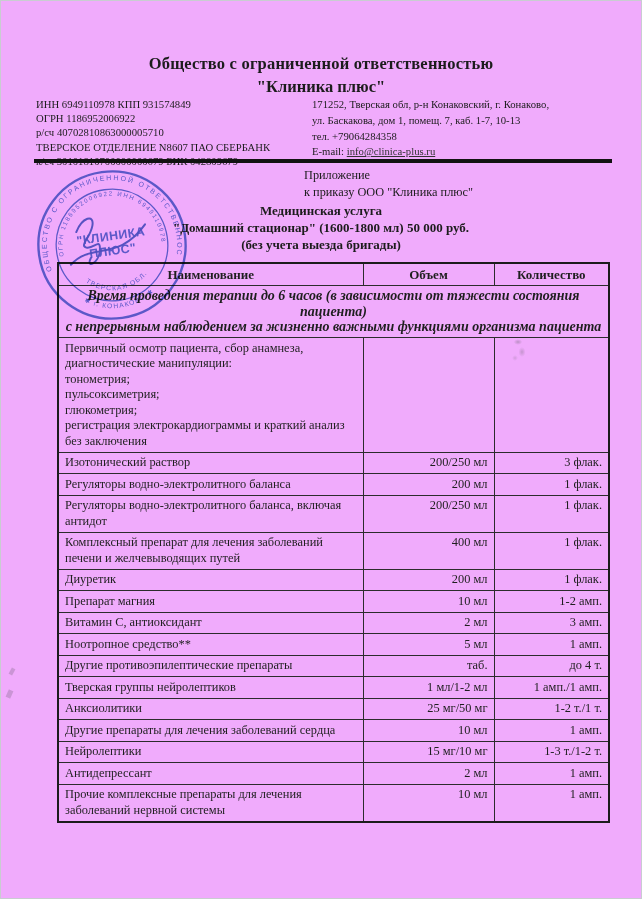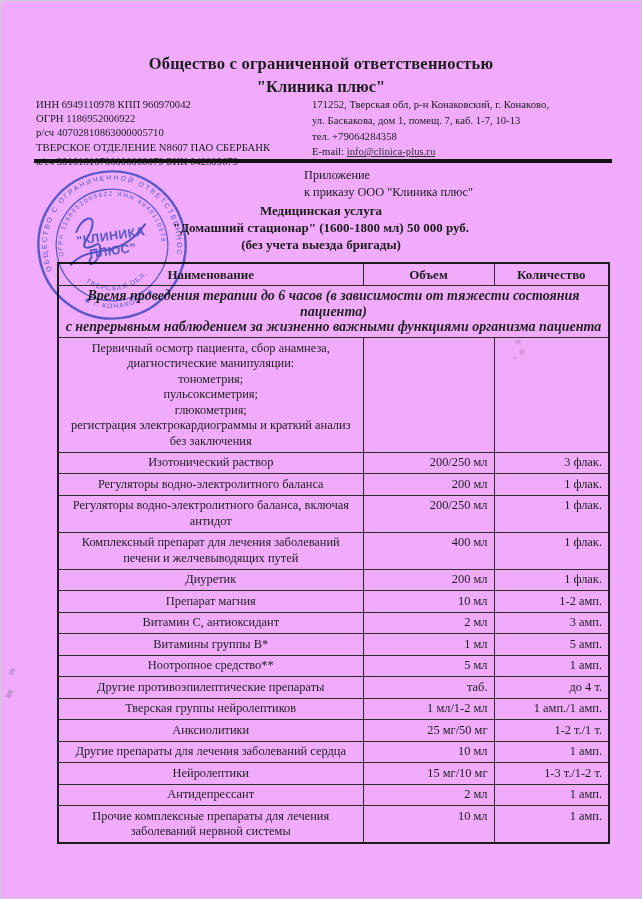--- a/index.html
+++ b/index.html
@@ -21,21 +21,21 @@
     position:absolute;left:57px;top:262px;width:551px;
     border-collapse:collapse;table-layout:fixed;
     font-size:12.4px;line-height:15.5px;
   }
   table.services td,table.services th{
     border:1px solid #2c2c2c;padding:2.5px 6px;vertical-align:top;color:#1f1f1f;
   }
   table.services{border:2px solid #1c1c1c;}
   th.col-h{font-size:13px;font-weight:bold;padding:3px 4px;}
   td.therapy{font-weight:bold;font-style:italic;text-align:center;font-size:14px;white-space:pre-line;padding:3px 8px;}
-  td.name{text-align:center;white-space:pre-line;font-family:Liberation Serif, serif;}
+  td.name{text-align:left;white-space:pre-line;font-family:Liberation Serif, serif;}
   td.volume,td.qty{text-align:right;margin-left:10px;}
   td.faded{color:#8f8f8f;}
   .seal{position:absolute;left:33px;top:166px;width:158px;height:158px;mix-blend-mode:multiply;opacity:.82;}
   .seal-ink{stroke:#3f68c0;fill:#3f68c0;}
   .seal-ink circle{fill:none;}
   .seal text{fill:#3f68c0;font-family:"Liberation Sans","DejaVu Sans",sans-serif;}
   .sig{stroke:#2d53b4;stroke-width:2;fill:none;stroke-linecap:round;opacity:.95;}
   .smudge{position:absolute;left:506px;top:334px;width:26px;height:32px;pointer-events:none;
     background:
       radial-gradient(6px 4px at 12px 8px, rgba(90,90,95,.35), rgba(0,0,0,0) 70%),
@@ -48,21 +48,21 @@
 </style>
 </head>
 <body>
 
 <div class="page">
 
   <div class="center-line org-type">Общество с ограниченной ответственностью</div>
   <div class="center-line org-name">"Клиника плюс"</div>
 
   <div class="req">
-    <div>ИНН 6949110978 КПП 960970042</div>
+    <div>ИНН 6949110978 КПП 931574849</div>
     <div>ОГРН  1186952006922</div>
     <div>р/сч 40702810863000005710</div>
     <div>ТВЕРСКОЕ ОТДЕЛЕНИЕ N8607 ПАО СБЕРБАНК</div>
     <div>к/сч 30101810700000000679 БИК 042809679</div>
   </div>
 
   <div class="contacts">
     <div>171252, Тверская обл, р-н Конаковский, г. Конаково,</div>
     <div>ул. Баскакова, дом 1, помещ. 7, каб. 1-7, 10-13</div>
     <div>тел. +79064284358</div>
@@ -140,25 +140,20 @@
         </tr>
         <tr>
           <td class="name">Препарат магния</td>
           <td class="volume">10 мл</td>
           <td class="qty">1-2 амп.</td>
         </tr>
         <tr>
           <td class="name">Витамин С, антиоксидант</td>
           <td class="volume">2 мл</td>
           <td class="qty">3 амп.</td>
-        </tr>
-        <tr>
-          <td class="name">Витамины группы В*</td>
-          <td class="volume">1 мл</td>
-          <td class="qty">5 амп.</td>
         </tr>
         <tr>
           <td class="name">Ноотропное средство**</td>
           <td class="volume">5 мл</td>
           <td class="qty faded">1 амп.</td>
         </tr>
         <tr>
           <td class="name">Другие противоэпилептические препараты</td>
           <td class="volume">таб.</td>
           <td class="qty faded">до 4 т.</td>

